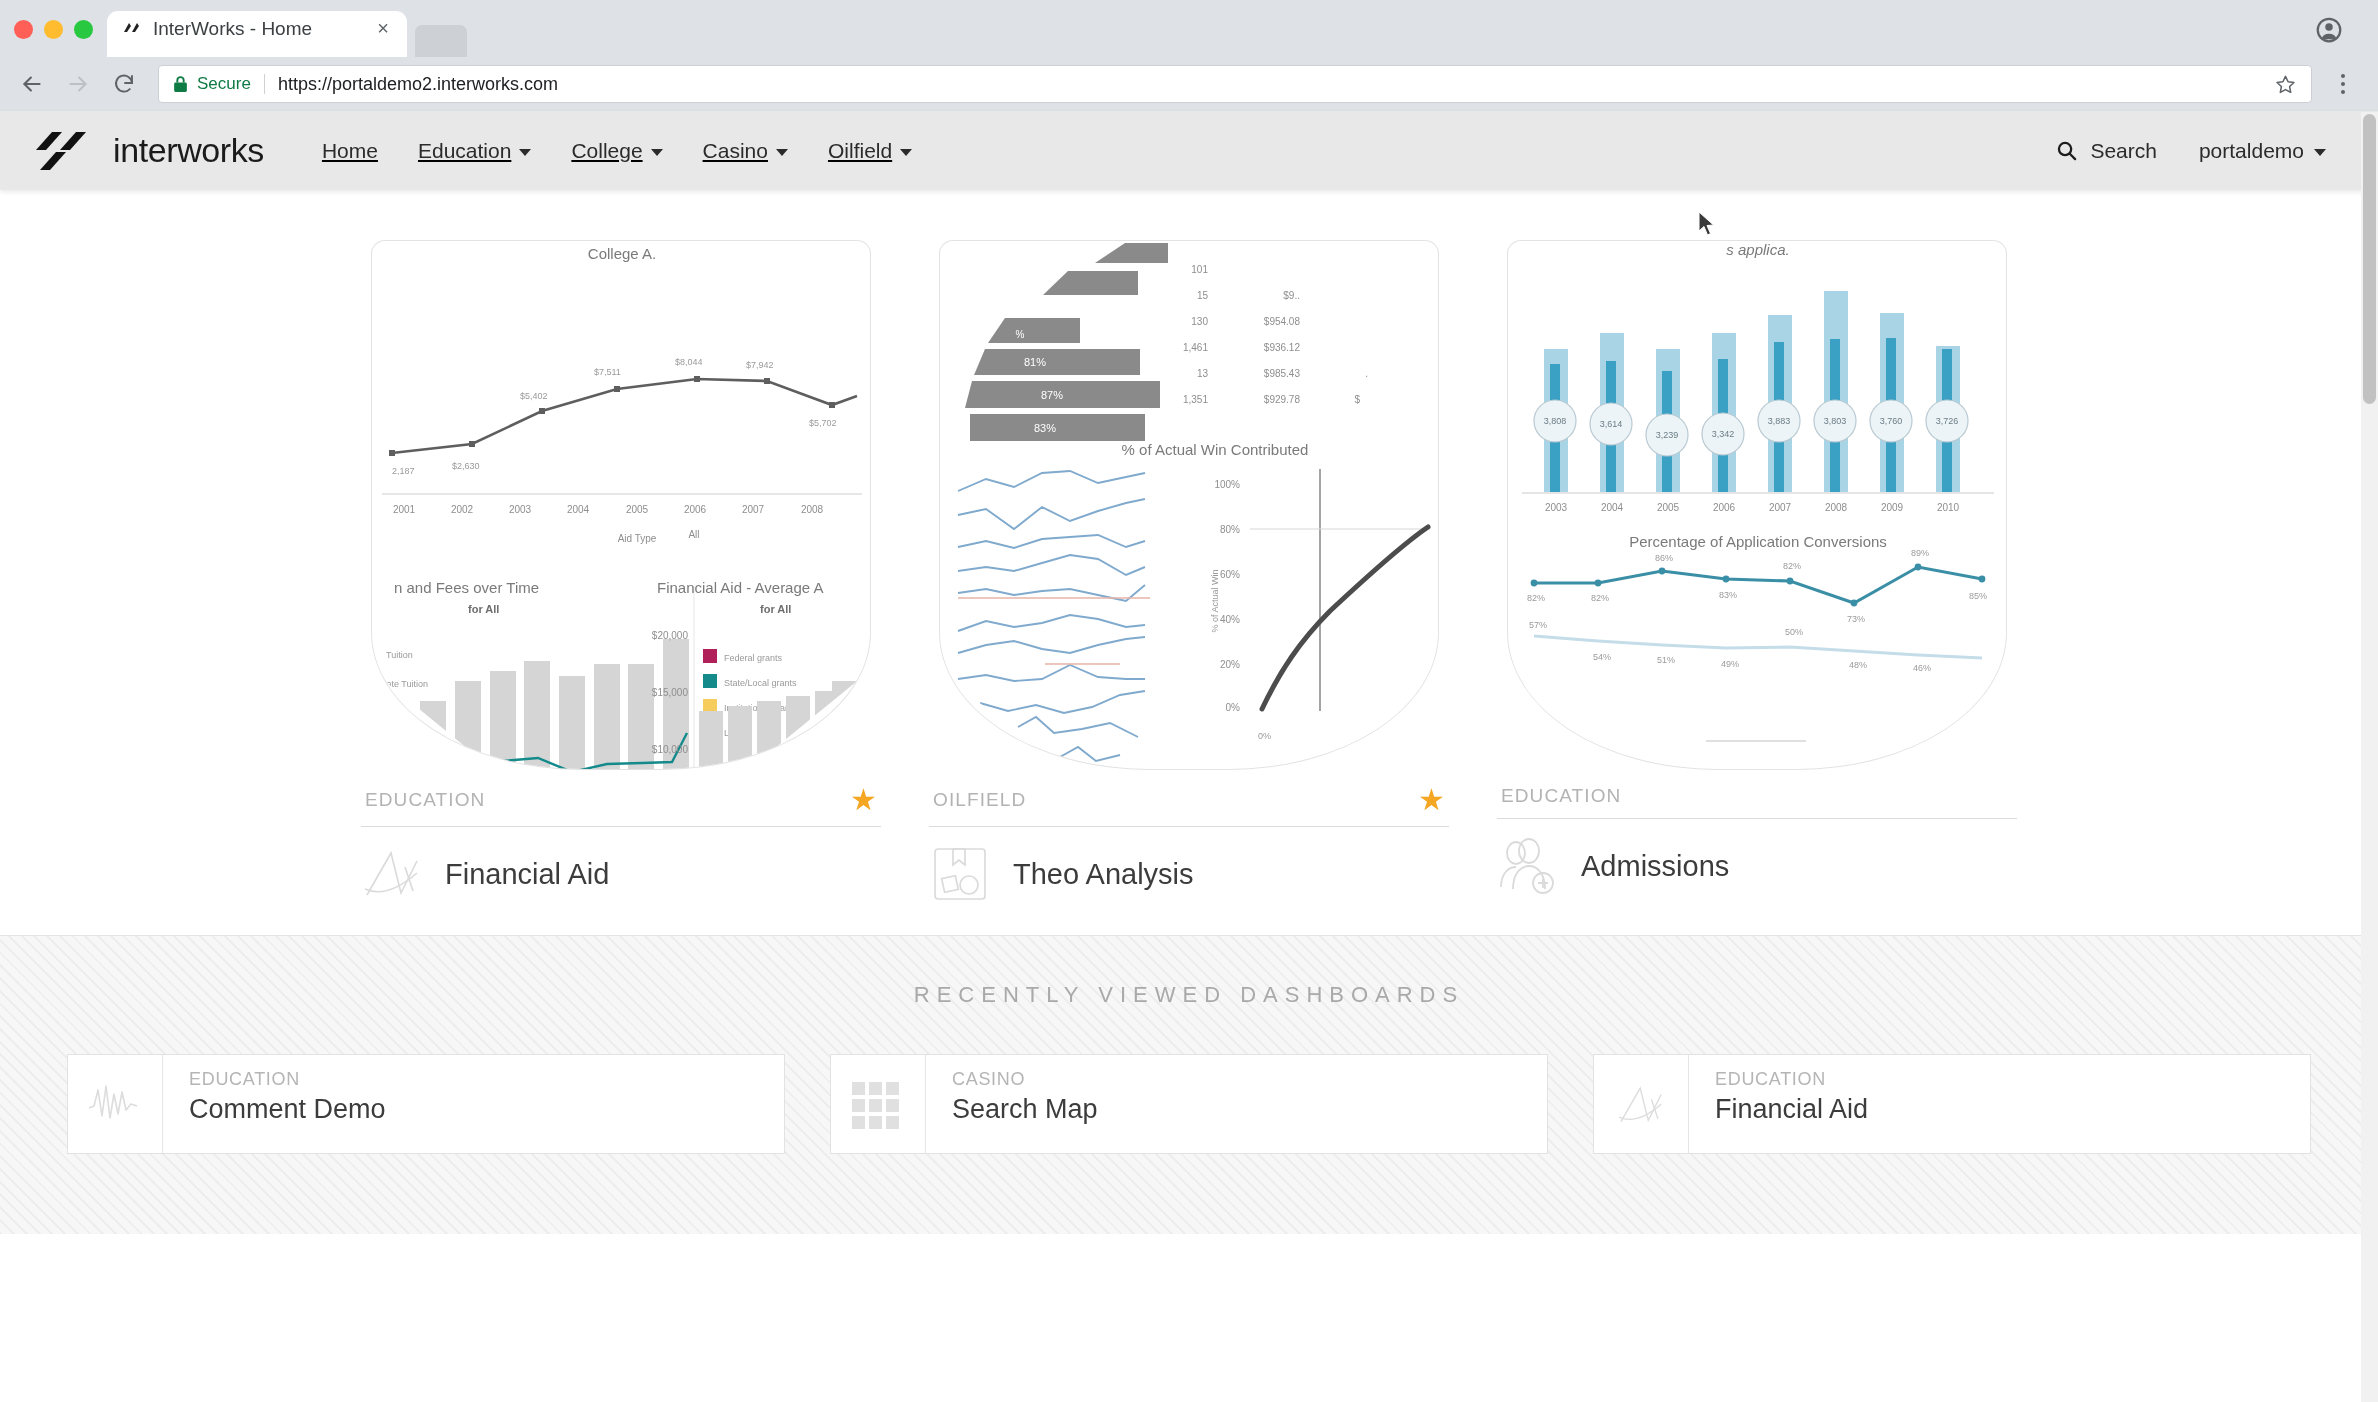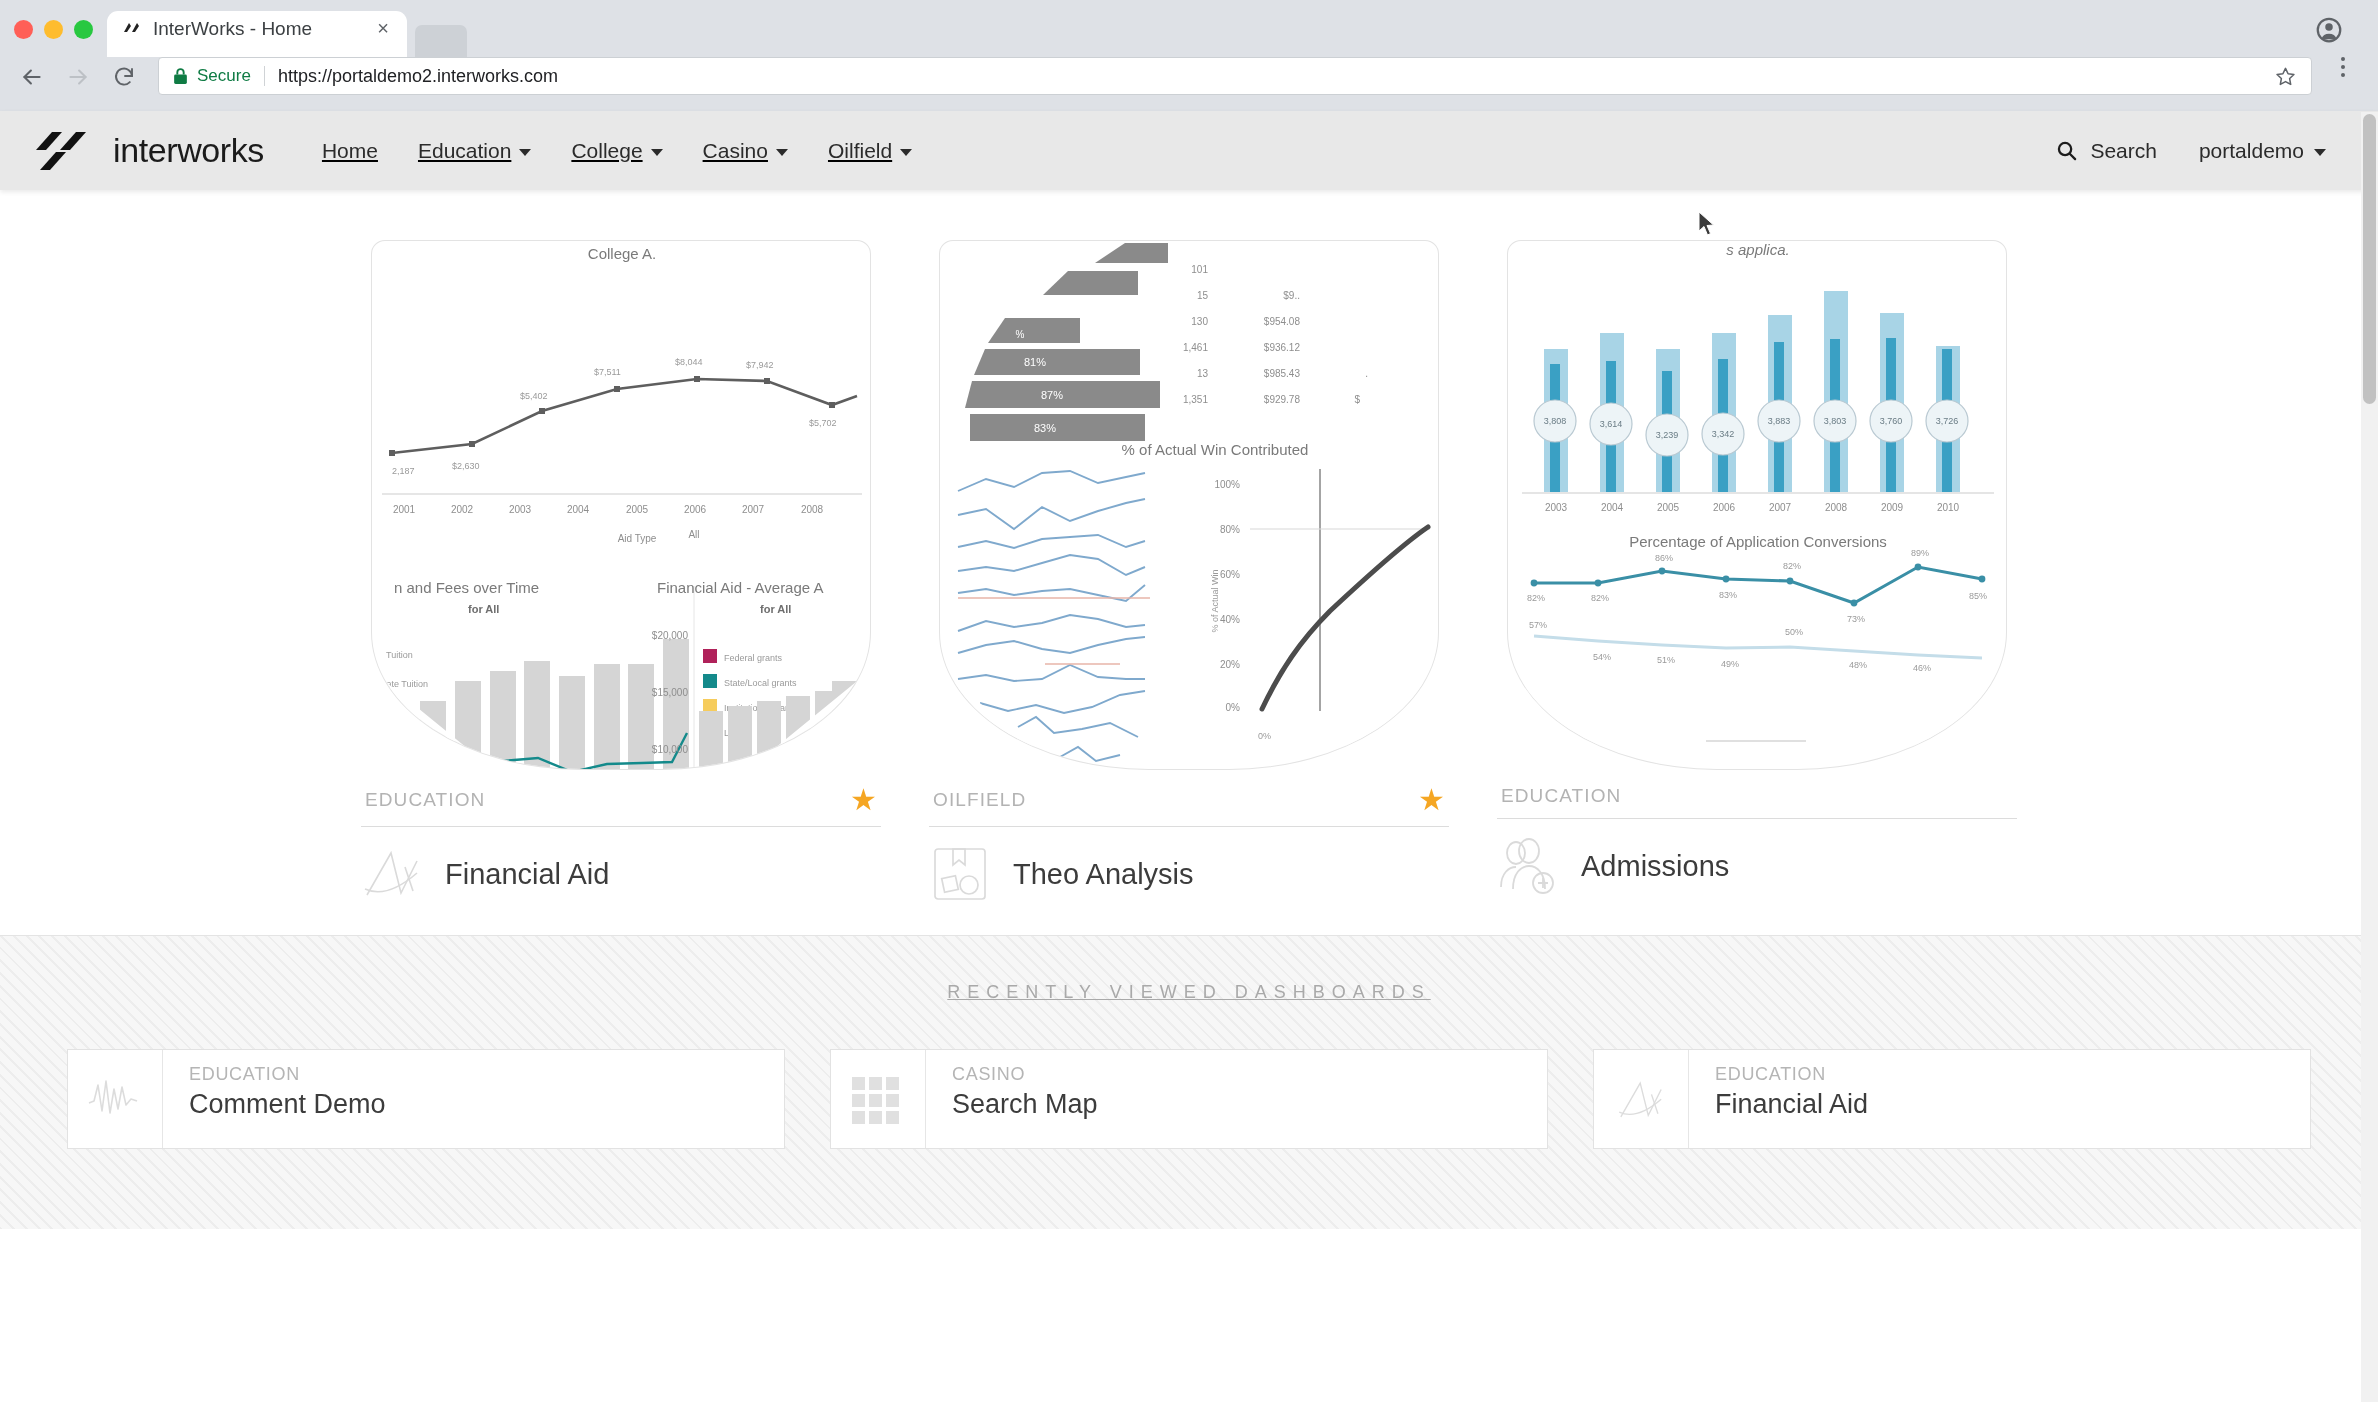--- a/index.html
+++ b/index.html
@@ -36,21 +36,21 @@
   .tab-ghost {
     width: 52px; height: 32px; background: #cdd1d6;
     border-radius: 7px 7px 0 0; margin-left: 8px; align-self: flex-end;
   }
   .profile-icon {
     position: absolute; right: 34px; bottom: 12px;
     width: 30px; height: 30px;
   }
 
   .toolbar {
-    height: 54px; display: flex; align-items: flex-start; gap: 6px;
+    height: 54px; display: flex; align-items: center; gap: 6px;
     padding: 0 18px 0 12px; background: #dee1e6;
   }
   .nav-btn {
     width: 40px; height: 40px; display: flex; align-items: center;
     justify-content: center; color: #5f6368; cursor: pointer;
   }
   .nav-btn.disabled { color: #bdc1c6; }
   .omnibox {
     flex: 1; height: 38px; background: #fff; border-radius: 4px;
     display: flex; align-items: center; padding: 0 14px; gap: 9px;
@@ -127,22 +127,22 @@
   .card-title { font-size: 29px; color: #3c3c3c; }
 
   
   .recent {
     background:
       repeating-linear-gradient(45deg, #ededed 0 2px, #f7f7f7 2px 9px);
     padding: 46px 0 80px 0;
     border-top: 1px solid #e4e4e4;
   }
   .recent-title {
-    text-align: center; font-size: 18px; letter-spacing: 7px;
-    color: #a9a9a9; margin-bottom: 46px; text-decoration: underline;
+    text-align: center; font-size: 22px; letter-spacing: 7px;
+    color: #a9a9a9; margin-bottom: 46px;
   }
   .recent-row { display: flex; justify-content: center; gap: 45px; }
   .recent-card {
     width: 718px; height: 100px; background: #fff; border: 1px solid #e2e2e2;
     display: flex; align-items: stretch; cursor: pointer;
   }
   .recent-icon-box {
     width: 95px; flex: 0 0 95px; border-right: 1px solid #e6e6e6;
     display: flex; align-items: center; justify-content: center;
   }

